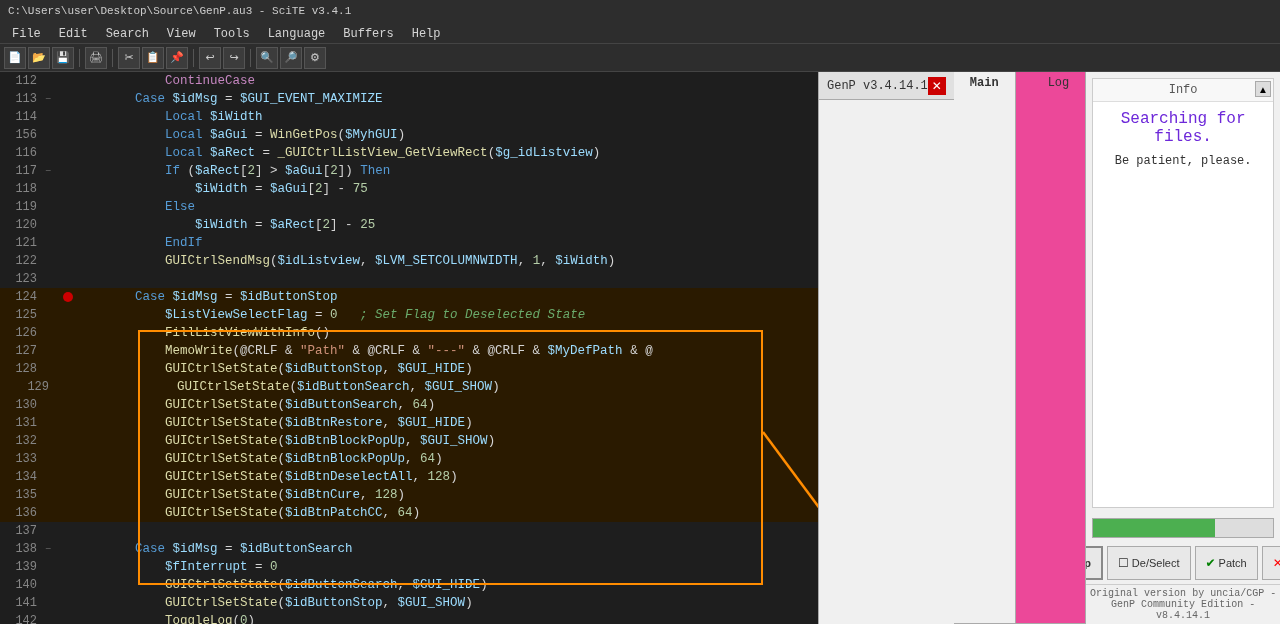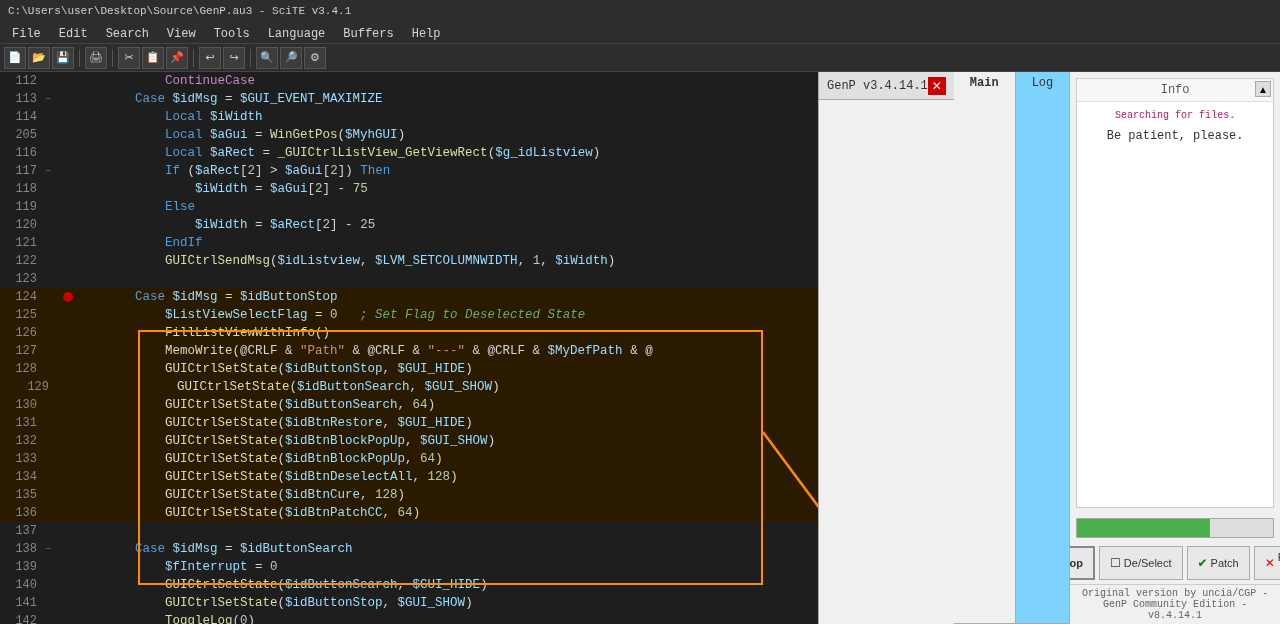--- a/index.html
+++ b/index.html
@@ -203,22 +203,23 @@
       border: none;
       font-size: 12px;
       cursor: pointer;
       display: flex;
       align-items: center;
       justify-content: center;
     }
 
     .genp-tabs {
       display: flex;
-      background: #7dd3fc;
+      background: #ec4899;
       border-bottom: 1px solid #aaa;
+      gap: 16px;
     }
 
     .genp-tab {
       padding: 4px 16px;
       font-size: 12px;
       cursor: pointer;
       border-right: 1px solid #aaa;
       color: #333;
     }
 
@@ -262,22 +263,22 @@
       border: 1px solid #aaa;
       font-size: 10px;
       cursor: pointer;
       display: flex;
       align-items: center;
       justify-content: center;
     }
 
     .genp-status-text {
       text-align: center;
-      font-size: 10px;
-      color: #be185d;
+      font-size: 16px;
+      color: #6d28d9;
       padding: 8px 0 4px 0;
     }
 
     .genp-status-text2 {
       text-align: center;
       font-size: 12px;
       color: #333;
       padding: 4px 0;
     }
 
@@ -388,21 +389,21 @@
       </div>
 
       <div class="code-line">
         <span class="line-num">114</span>
         <span class="fold-btn"> </span>
         <span class="bp-area"></span>
         <span class="code-content">            <span class="kw">Local</span> <span class="var">$iWidth</span></span>
       </div>
 
       <div class="code-line">
-        <span class="line-num">205</span>
+        <span class="line-num">156</span>
         <span class="fold-btn"> </span>
         <span class="bp-area"></span>
         <span class="code-content">            <span class="kw">Local</span> <span class="var">$aGui</span> = <span class="fn">WinGetPos</span>(<span class="var">$MyhGUI</span>)</span>
       </div>
 
       <div class="code-line">
         <span class="line-num">116</span>
         <span class="fold-btn"> </span>
         <span class="bp-area"></span>
         <span class="code-content">            <span class="kw">Local</span> <span class="var">$aRect</span> = <span class="fn">_GUICtrlListView_GetViewRect</span>(<span class="var">$g_idListview</span>)</span>

